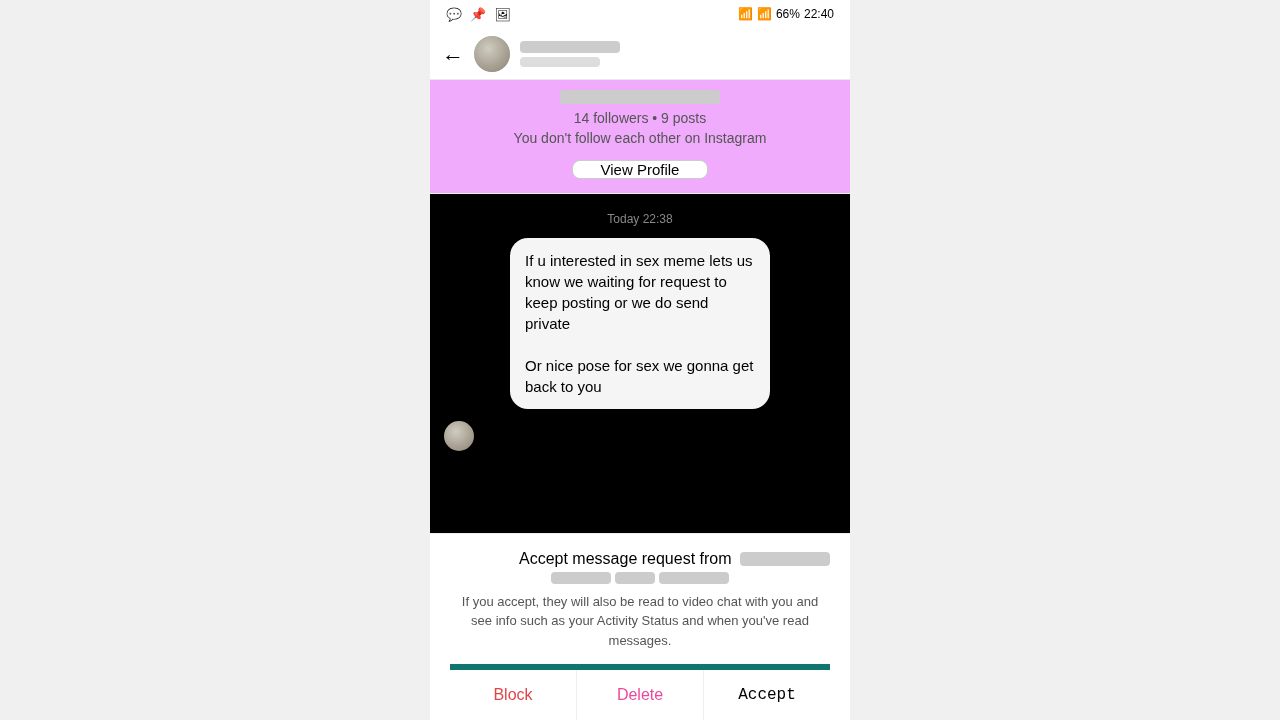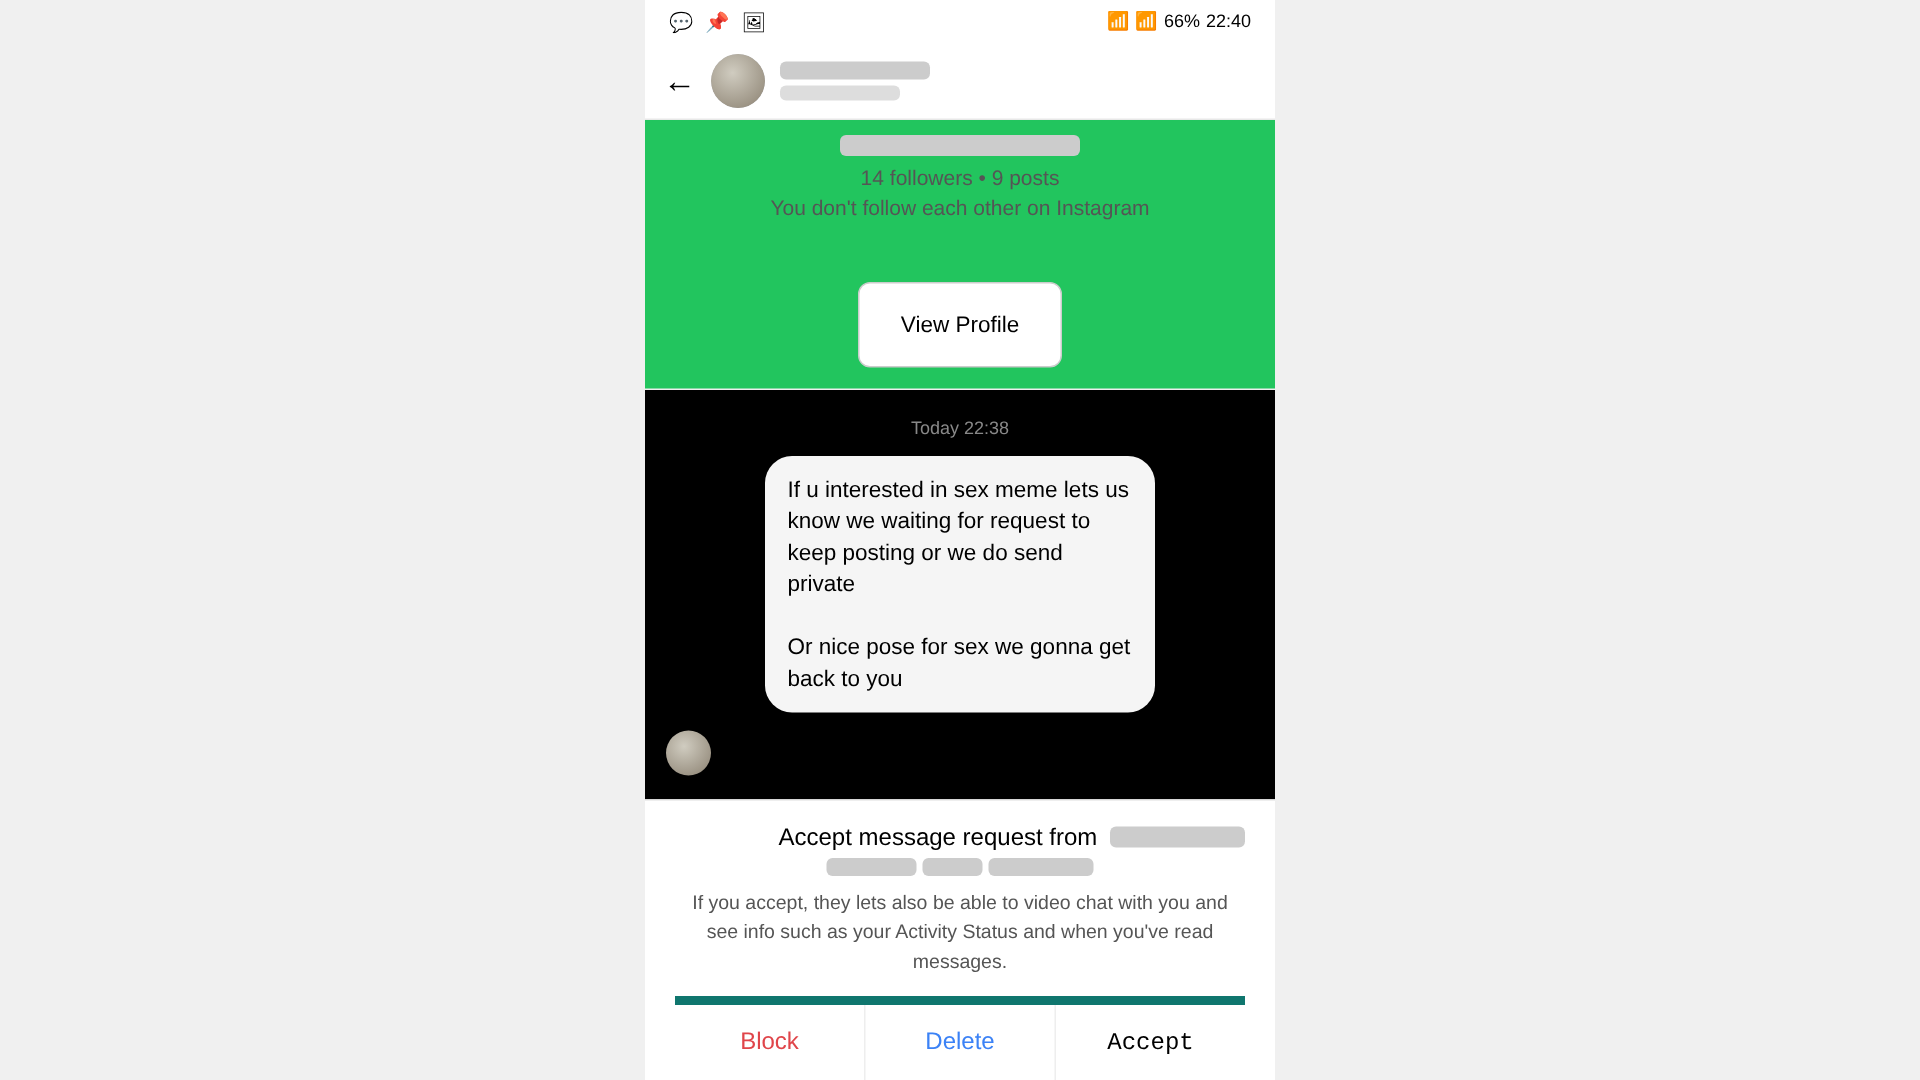--- a/index.html
+++ b/index.html
@@ -105,21 +105,21 @@
 
     .subtext-blurred {
       width: 80px;
       height: 10px;
       background: #ddd;
       border-radius: 4px;
     }
 
     
     .profile-info {
-      background: #22c55e;
+      background: #f0abfc;
       padding: 10px 16px 14px;
       display: flex;
       flex-direction: column;
       align-items: center;
       border-bottom: 1px solid #eee;
       flex-shrink: 0;
     }
 
     .username-row-blurred {
       width: 160px;
@@ -138,26 +138,25 @@
     .no-follow-text {
       font-size: 14px;
       color: #555;
       margin-bottom: 14px;
     }
 
     .view-profile-btn {
       border: 1px solid #ccc;
       background: #fff;
       border-radius: 8px;
-      padding: 19px 28px;
+      padding: 0 28px;
       font-size: 15px;
       color: #000;
       cursor: pointer;
       font-weight: 400;
-      margin-top: 28px;
     }
 
     
     .chat-area {
       flex: 1;
       background: #000000;
       overflow-y: auto;
       padding: 10px 14px;
       display: flex;
       flex-direction: column;
@@ -258,21 +257,21 @@
       border: none;
       border-right: 1px solid #eee;
     }
 
     .action-btn:last-child {
       border-right: none;
       font-family: Liberation Mono, monospace;
     }
 
     .btn-block { color: #e0454a; font-weight: 500; }
-    .btn-delete { color: #3b82f6; font-weight: 500; }
+    .btn-delete { color: #ec4899; font-weight: 500; }
     .btn-accept { color: #000; font-weight: 500; }
   </style>
 </head>
 <body>
 
 <div class="phone-frame">
 
   <div class="status-bar">
     <div class="status-bar-left">
       <span class="icon-unicode">💬</span>
@@ -324,21 +323,21 @@
   <div class="accept-section">
     <p class="accept-title">
       <span>Accept message request from</span>
       <span class="accept-name-blurred"></span>
     </p>
     <div class="accept-subname-row">
       <div class="blurred-block" style="width:60px;"></div>
       <div class="blurred-block" style="width:40px;"></div>
       <div class="blurred-block" style="width:70px;"></div>
     </div>
-    <p class="accept-desc">If you accept, they lets also be able to video chat with you and see info such as your Activity Status and when you've read messages.</p>
+    <p class="accept-desc">If you accept, they will also be read to video chat with you and see info such as your Activity Status and when you've read messages.</p>
 
     <div class="action-buttons">
       <button class="action-btn btn-block">Block</button>
       <button class="action-btn btn-delete">Delete</button>
       <button class="action-btn btn-accept">Accept</button>
     </div>
   </div>
 
 </div>
 

